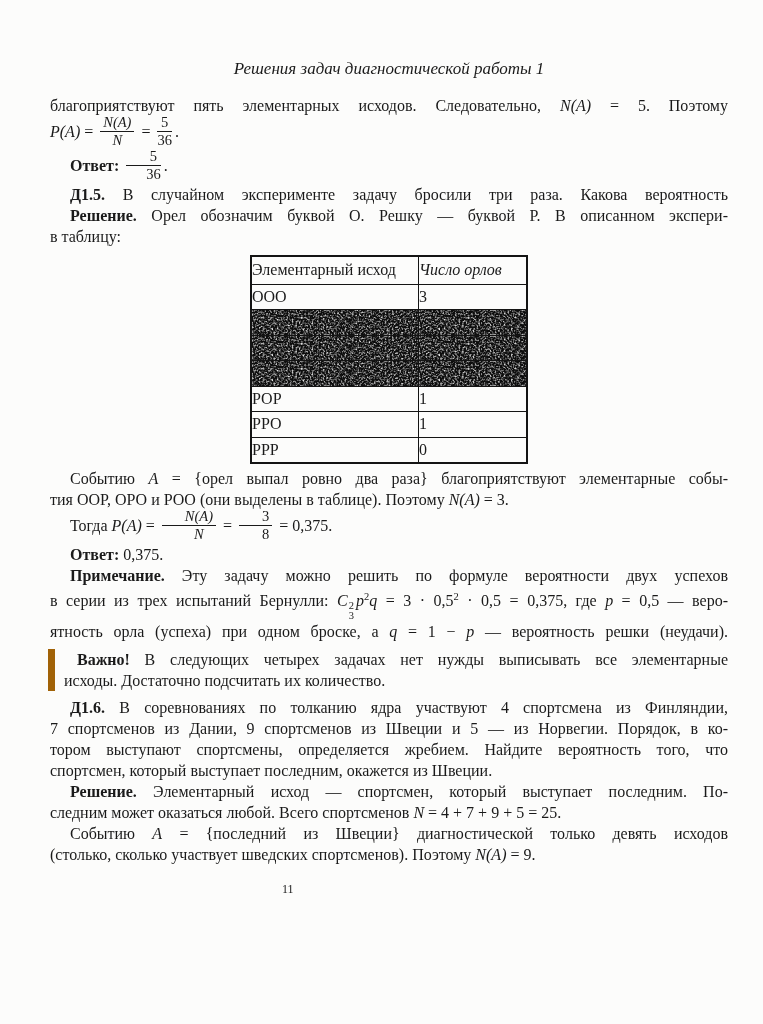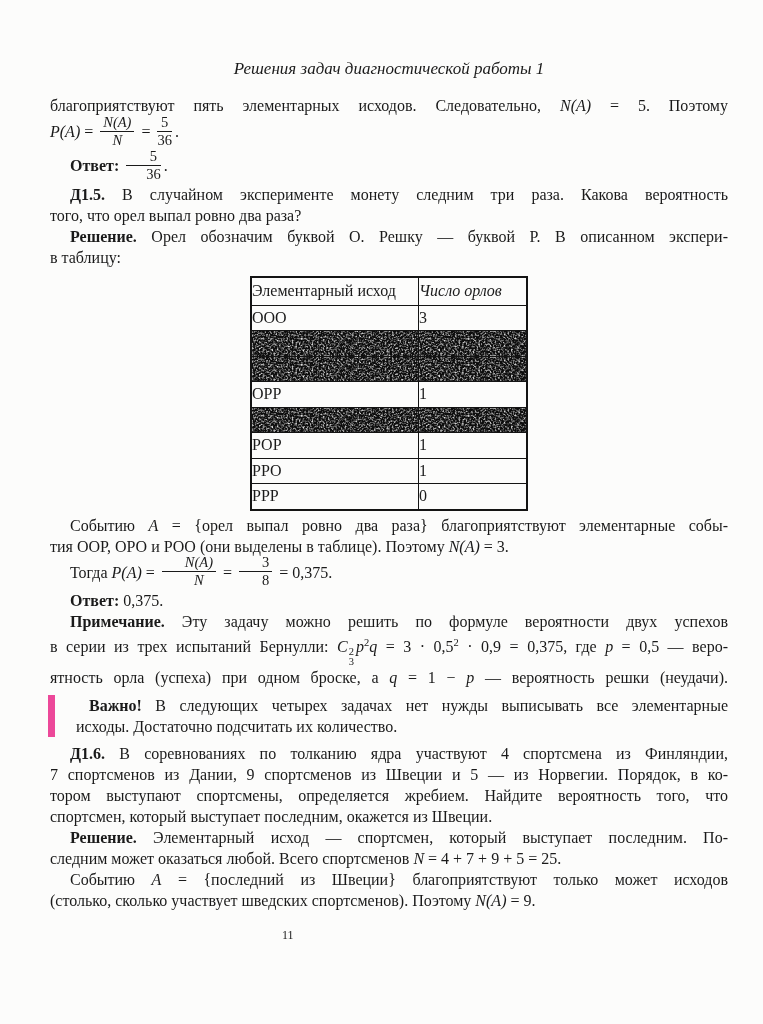--- a/index.html
+++ b/index.html
@@ -23,21 +23,21 @@
   .frac .num{border-bottom:1.4px solid #1a1a1a;padding:0 3px 1px;}
   .frac .den{padding-top:1px;}
   .tbl{border-collapse:collapse;margin:8px auto 4px;border:2.5px solid #141414;}
   .tbl th,.tbl td{border:1.6px solid #141414;text-align:left;font-size:16px;font-weight:normal;padding:0;}
   .tbl th{height:27px;}
   .tbl td{height:24.5px;margin-left:35px;}
   .c1{width:166px;}
   .c2{width:107px;font-style:italic;}
   td.hl{position:relative;background:#0d0d0d;color:#131313;}
   svg.noise{position:absolute;left:0;top:0;width:100%;height:100%;opacity:.92;display:block;}
-  .note{border-left:7px solid #ec4899;margin:7px 0 6px -2px;padding-left:21px;}
+  .note{border-left:7px solid #a16207;margin:7px 0 6px -2px;padding-left:9px;}
   .pageno{margin-top:14px;padding-left:232px;font-size:12px;line-height:21px;}
   .defs-holder{position:absolute;width:0;height:0;overflow:hidden;}
 </style>
 </head>
 <body>
 
 <svg class="defs-holder" aria-hidden="true">
   <defs>
     <filter id="grain" x="0" y="0" width="100%" height="100%">
       <feTurbulence type="fractalNoise" baseFrequency="0.55" numOctaves="2" seed="8" stitchTiles="stitch"></feTurbulence>
@@ -55,22 +55,21 @@
         <span class="num">N(A)</span>
         <span class="den">N</span>
       </span><span> = </span><span class="frac">
         <span class="num">5</span>
         <span class="den">36</span>
       </span><span>.</span></div>
   <div class="fline ind"><span class="b">Ответ: </span><span class="frac">
         <span class="num">5</span>
         <span class="den">36</span>
       </span><span>.</span></div>
-  <div class="ln j ind"><span class="b">Д1.5. </span><span>В случайном эксперименте монету следним три раза. Какова вероятность</span></div>
-  <div class="ln"><span>того, что орел выпал ровно два раза?</span></div>
+  <div class="ln j ind"><span class="b">Д1.5. </span><span>В случайном эксперименте задачу бросили три раза. Какова вероятность</span></div>
   <div class="ln j ind"><span class="b">Решение. </span><span>Орел обозначим буквой О. Решку — буквой Р. В описанном экспери-</span></div>
   <div class="ln"><span>в таблицу:</span></div>
 
   <table class="tbl">
     <thead>
       <tr>
         <th class="c1">Элементарный исход</th>
         <th class="c2">Число орлов</th>
       </tr>
     </thead>
@@ -101,24 +100,20 @@
             </svg>
         </td>
         <td class="hl">
           <span>2</span>
           <svg class="noise">
               <rect width="100%" height="100%" filter="url(#grain)"></rect>
             </svg>
         </td>
       </tr>
       <tr>
-        <td>ОРР</td>
-        <td>1</td>
-      </tr>
-      <tr>
         <td class="hl">
           <span>РОО</span>
           <svg class="noise">
               <rect width="100%" height="100%" filter="url(#grain)"></rect>
             </svg>
         </td>
         <td class="hl">
           <span>2</span>
           <svg class="noise">
               <rect width="100%" height="100%" filter="url(#grain)"></rect>
@@ -147,32 +142,32 @@
         <span class="den">N</span>
       </span><span> = </span><span class="frac">
         <span class="num">3</span>
         <span class="den">8</span>
       </span><span> = 0,375.</span></div>
   <div class="ln ind"><span class="b">Ответ: </span><span>0,375.</span></div>
   <div class="ln j ind"><span class="b">Примечание. </span><span>Эту задачу можно решить по формуле вероятности двух успехов</span></div>
   <div class="ln j"><span>в серии из трех испытаний Бернулли: </span><span class="i">C</span><span class="ss">
         <span>2</span>
         <span>3</span>
-      </span><span class="i">p</span><span class="sup">2</span><span class="i">q</span><span> = 3 · 0,5</span><span class="sup">2</span><span> · 0,9 = 0,375, где </span><span class="i">p</span><span> = 0,5 — веро-</span></div>
+      </span><span class="i">p</span><span class="sup">2</span><span class="i">q</span><span> = 3 · 0,5</span><span class="sup">2</span><span> · 0,5 = 0,375, где </span><span class="i">p</span><span> = 0,5 — веро-</span></div>
   <div class="ln j"><span>ятность орла (успеха) при одном броске, а </span><span class="i">q</span><span> = 1 − </span><span class="i">p</span><span> — вероятность решки (неудачи).</span></div>
 
   <div class="note">
     <div class="ln j ind13"><span class="b">Важно! </span><span>В следующих четырех задачах нет нужды выписывать все элементарные</span></div>
     <div class="ln"><span>исходы. Достаточно подсчитать их количество.</span></div>
   </div>
 
   <div class="ln j ind"><span class="b">Д1.6. </span><span>В соревнованиях по толканию ядра участвуют 4 спортсмена из Финляндии,</span></div>
   <div class="ln j"><span>7 спортсменов из Дании, 9 спортсменов из Швеции и 5 — из Норвегии. Порядок, в ко-</span></div>
   <div class="ln j"><span>тором выступают спортсмены, определяется жребием. Найдите вероятность того, что</span></div>
   <div class="ln"><span>спортсмен, который выступает последним, окажется из Швеции.</span></div>
   <div class="ln j ind"><span class="b">Решение. </span><span>Элементарный исход — спортсмен, который выступает последним. По-</span></div>
   <div class="ln"><span>следним может оказаться любой. Всего спортсменов </span><span class="i">N</span><span> = 4 + 7 + 9 + 5 = 25.</span></div>
-  <div class="ln j ind"><span>Событию </span><span class="i">A</span><span> = {последний из Швеции} благоприятствуют только может исходов</span></div>
+  <div class="ln j ind"><span>Событию </span><span class="i">A</span><span> = {последний из Швеции} диагностической только девять исходов</span></div>
   <div class="ln"><span>(столько, сколько участвует шведских спортсменов). Поэтому </span><span class="i">N(A)</span><span> = 9.</span></div>
 
   <div class="pageno">11</div>
 
 </div>
 
 </body></html>

